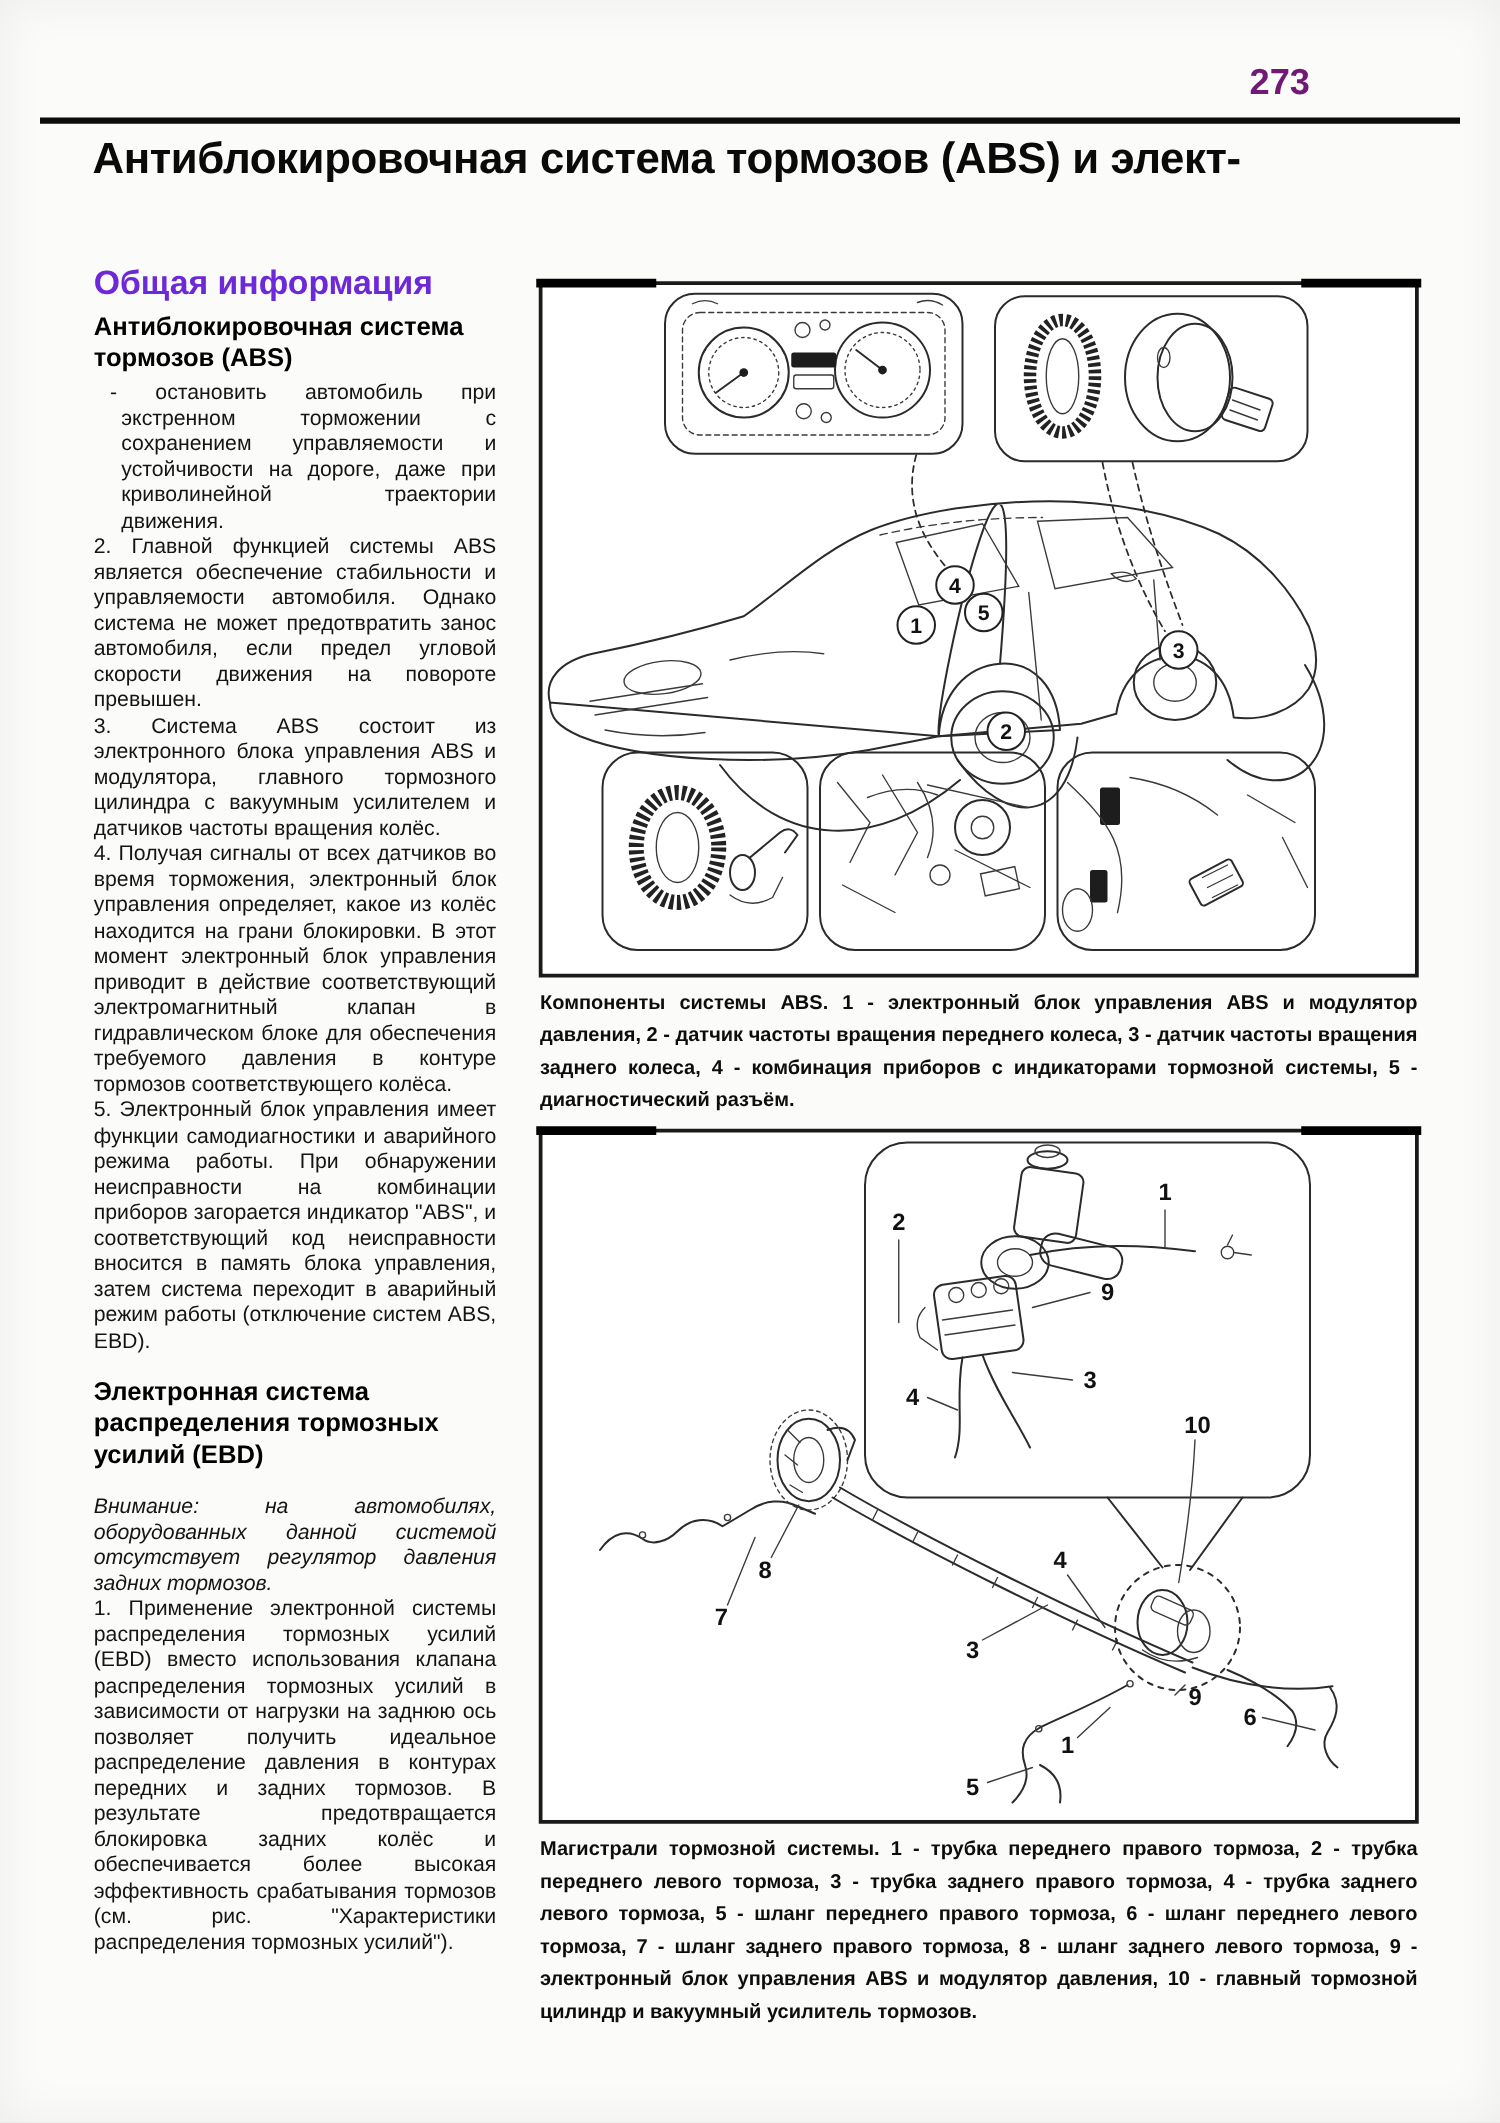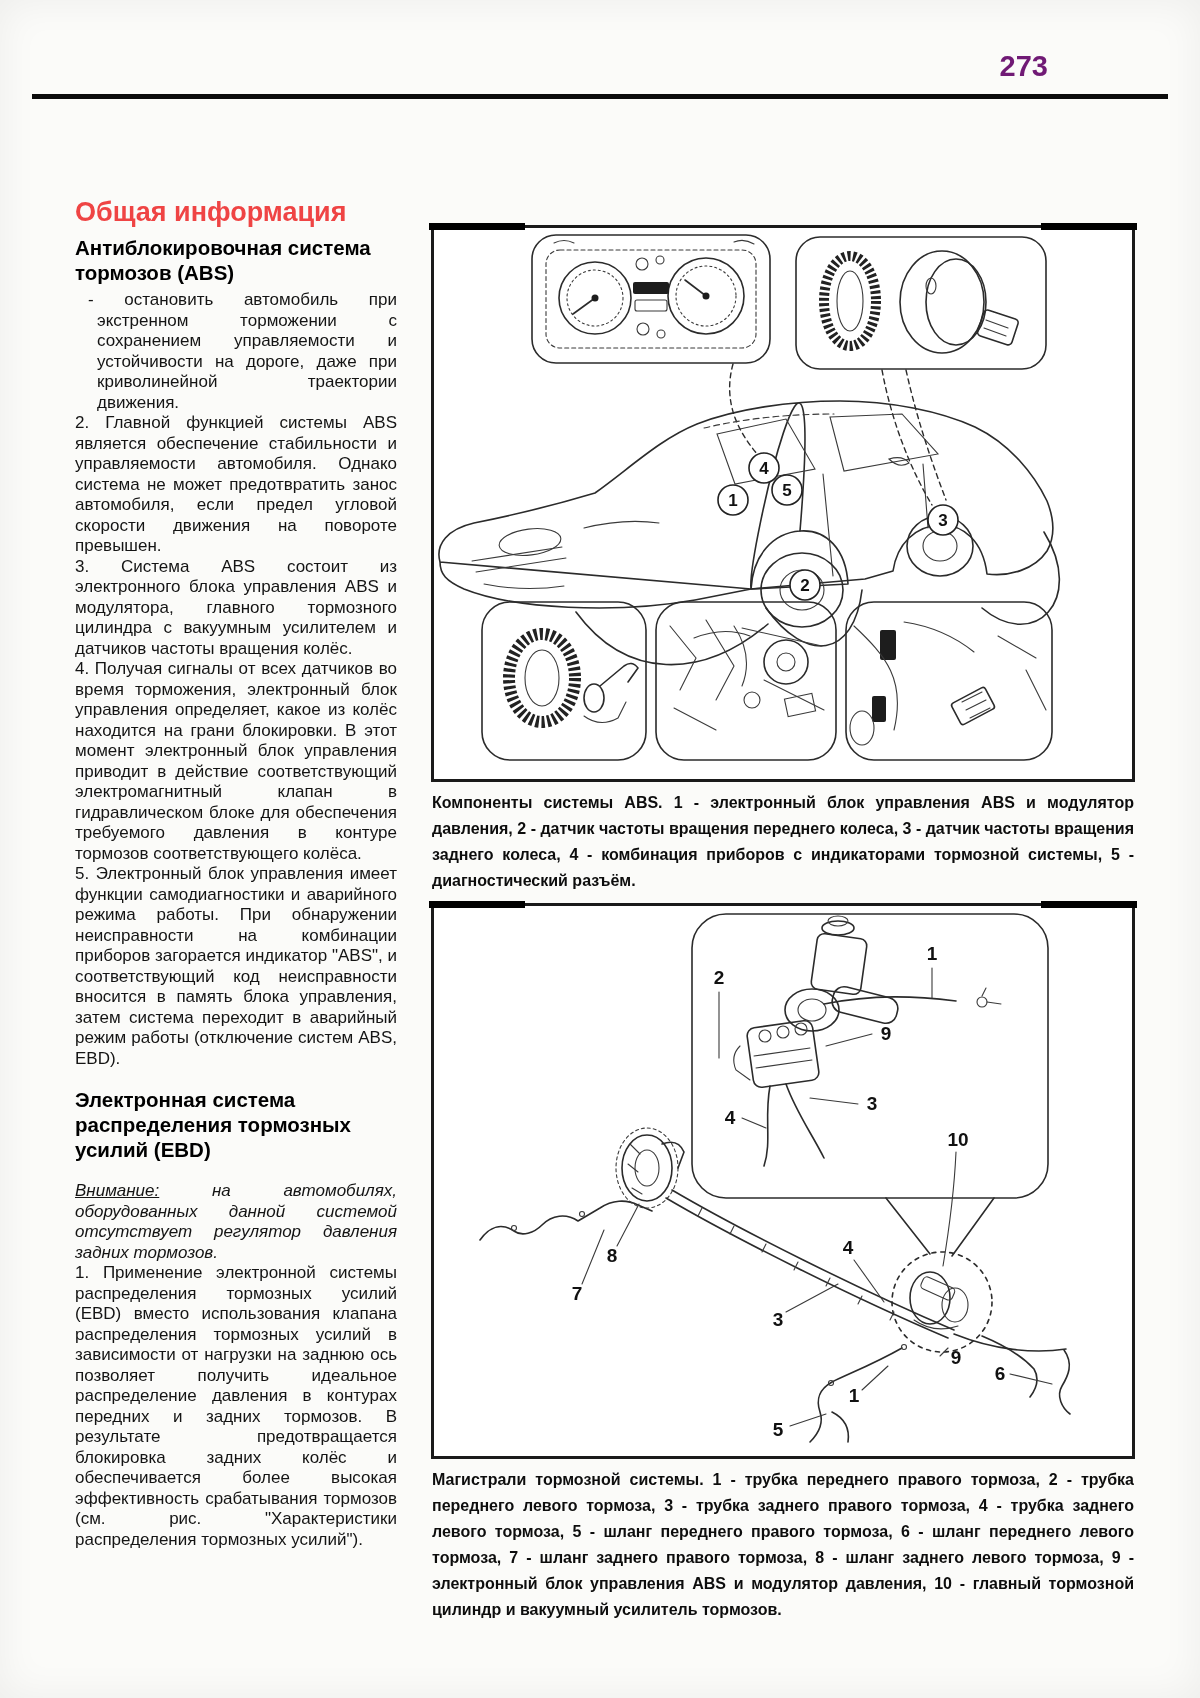--- a/index.html
+++ b/index.html
@@ -14,27 +14,27 @@
   .header-title{display:block;text-align:center;font-weight:bold;font-size:27px;letter-spacing:.2px;color:#0d0d0d;}
   .page-number{position:absolute;right:152px;top:-2px;font-weight:bold;font-size:29px;color:#701a75;}
   .rule{position:absolute;top:94px;left:32px;right:32px;height:5px;background:#0c0c0c;}
   
   .doc-title{position:absolute;top:106px;left:74px;width:1076px;font-weight:bold;
     font-size:35px;line-height:42px;letter-spacing:-.3px;color:#0a0a0a;}
   
   .left-col{position:absolute;left:75px;top:197px;width:322px;}
   .right-col{position:absolute;left:431px;top:225px;width:704px;}
   
-  .h-general{font-size:27px;font-weight:bold;margin:0 0 7px 0;color:#ef4444;}
+  .h-general{font-size:27px;font-weight:bold;margin:14px 0 7px 0;color:#6d28d9;}
   .h-sub{font-size:20.5px;font-weight:bold;line-height:25px;margin:4px 0 5px 0;color:#000;}
   .h-ebd{font-size:20.5px;font-weight:bold;line-height:25px;margin:18px 0 19px 0;color:#000;}
   .body-p{font-size:17px;line-height:20.5px;text-align:justify;margin:0;color:#141414;}
   .bullet{padding-left:22px;text-indent:-9px;}
   .note{font-size:17px;line-height:20.5px;text-align:justify;margin:0;font-style:italic;color:#141414;}
-  .note .note-label{text-decoration:underline;}
+  .note .note-label{}
   
   .fig-box{position:relative;border:3px solid #1a1a1a;background:#fff;}
   .fig-box.first{height:551px;}
   .fig-box.second{height:550px;margin-top:2px;}
   .fig-box .corner-tl,.fig-box .corner-tr{position:absolute;top:-5px;height:7px;width:96px;background:#000;}
   .fig-box .corner-tl{left:-5px;}
   .fig-box .corner-tr{right:-5px;}
   .fig-caption{font-size:16px;font-weight:bold;line-height:26px;text-align:justify;
     margin:8px 1px 9px 1px;color:#0d0d0d;}
   svg{display:block;}
@@ -50,20 +50,21 @@
 <body>
 
 <div class="page">
 
   <div class="header-row">
     <span class="page-number">273</span>
   </div>
   <div class="rule"></div>
 
   <div class="doc-title">
+    <div>Антиблокировочная система тормозов (ABS) и элект-</div>
   </div>
 
   <div class="left-col">
     <h2 class="h-general">Общая информация</h2>
     <h3 class="h-sub">Антиблокировочная система тормозов (ABS)</h3>
     <p class="body-p bullet">- остановить автомобиль при экстренном торможении с сохранением управляемости и устойчивости на дороге, даже при криволинейной траектории движения.</p>
     <p class="body-p">2. Главной функцией системы ABS является обеспечение стабильности и управляемости автомобиля. Однако система не может предотвратить занос автомобиля, если предел угловой скорости движения на повороте превышен.</p>
     <p class="body-p">3. Система ABS состоит из электронного блока управления ABS и модулятора, главного тормозного цилиндра с вакуумным усилителем и датчиков частоты вращения колёс.</p>
     <p class="body-p">4. Получая сигналы от всех датчиков во время торможения, электронный блок управления определяет, какое из колёс находится на грани блокировки. В этот момент электронный блок управления приводит в действие соответствующий электромагнитный клапан в гидравлическом блоке для обеспечения требуемого давления в контуре тормозов соответствующего колёса.</p>
     <p class="body-p">5. Электронный блок управления имеет функции самодиагностики и аварийного режима работы. При обнаружении неисправности на комбинации приборов загорается индикатор "ABS", и соответствующий код неисправности вносится в память блока управления, затем система переходит в аварийный режим работы (отключение систем ABS, EBD).</p>

